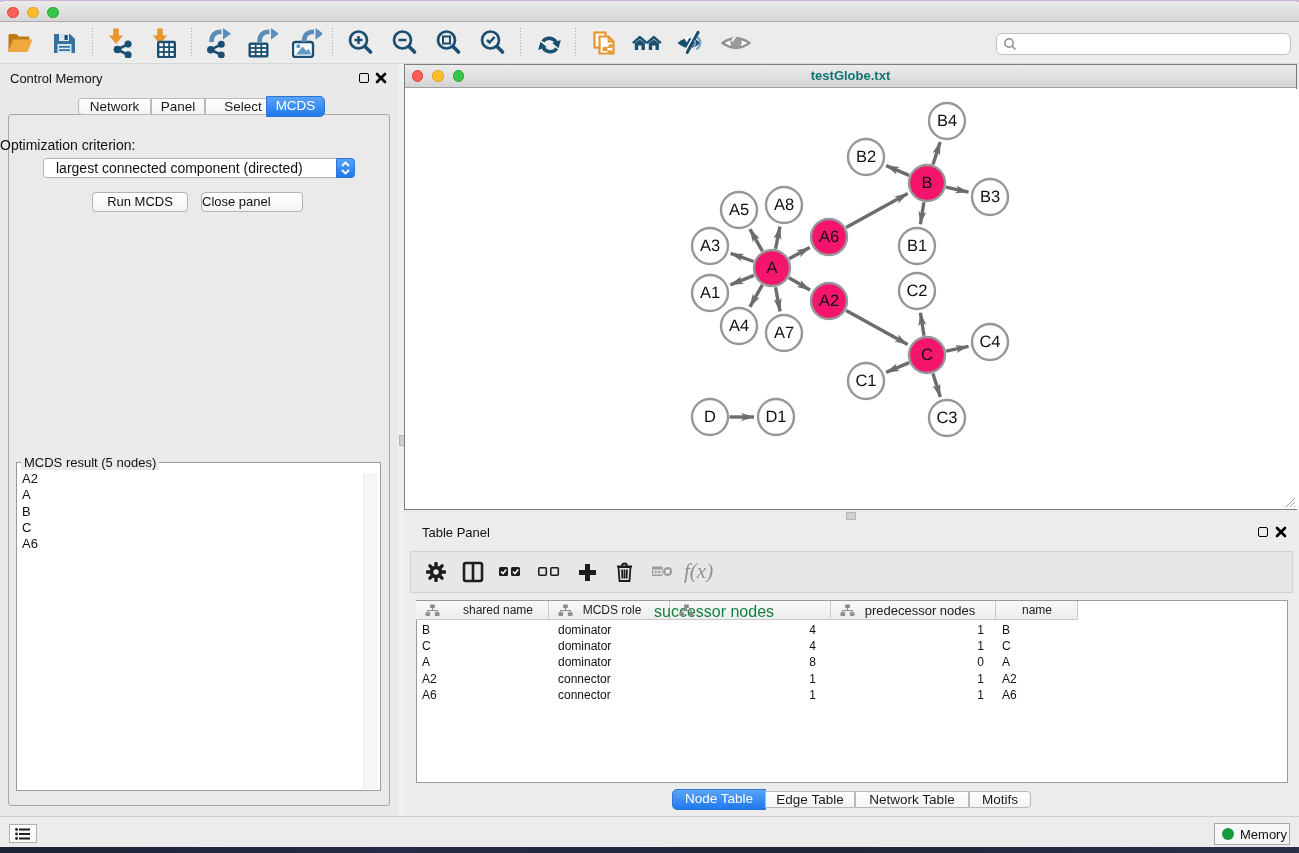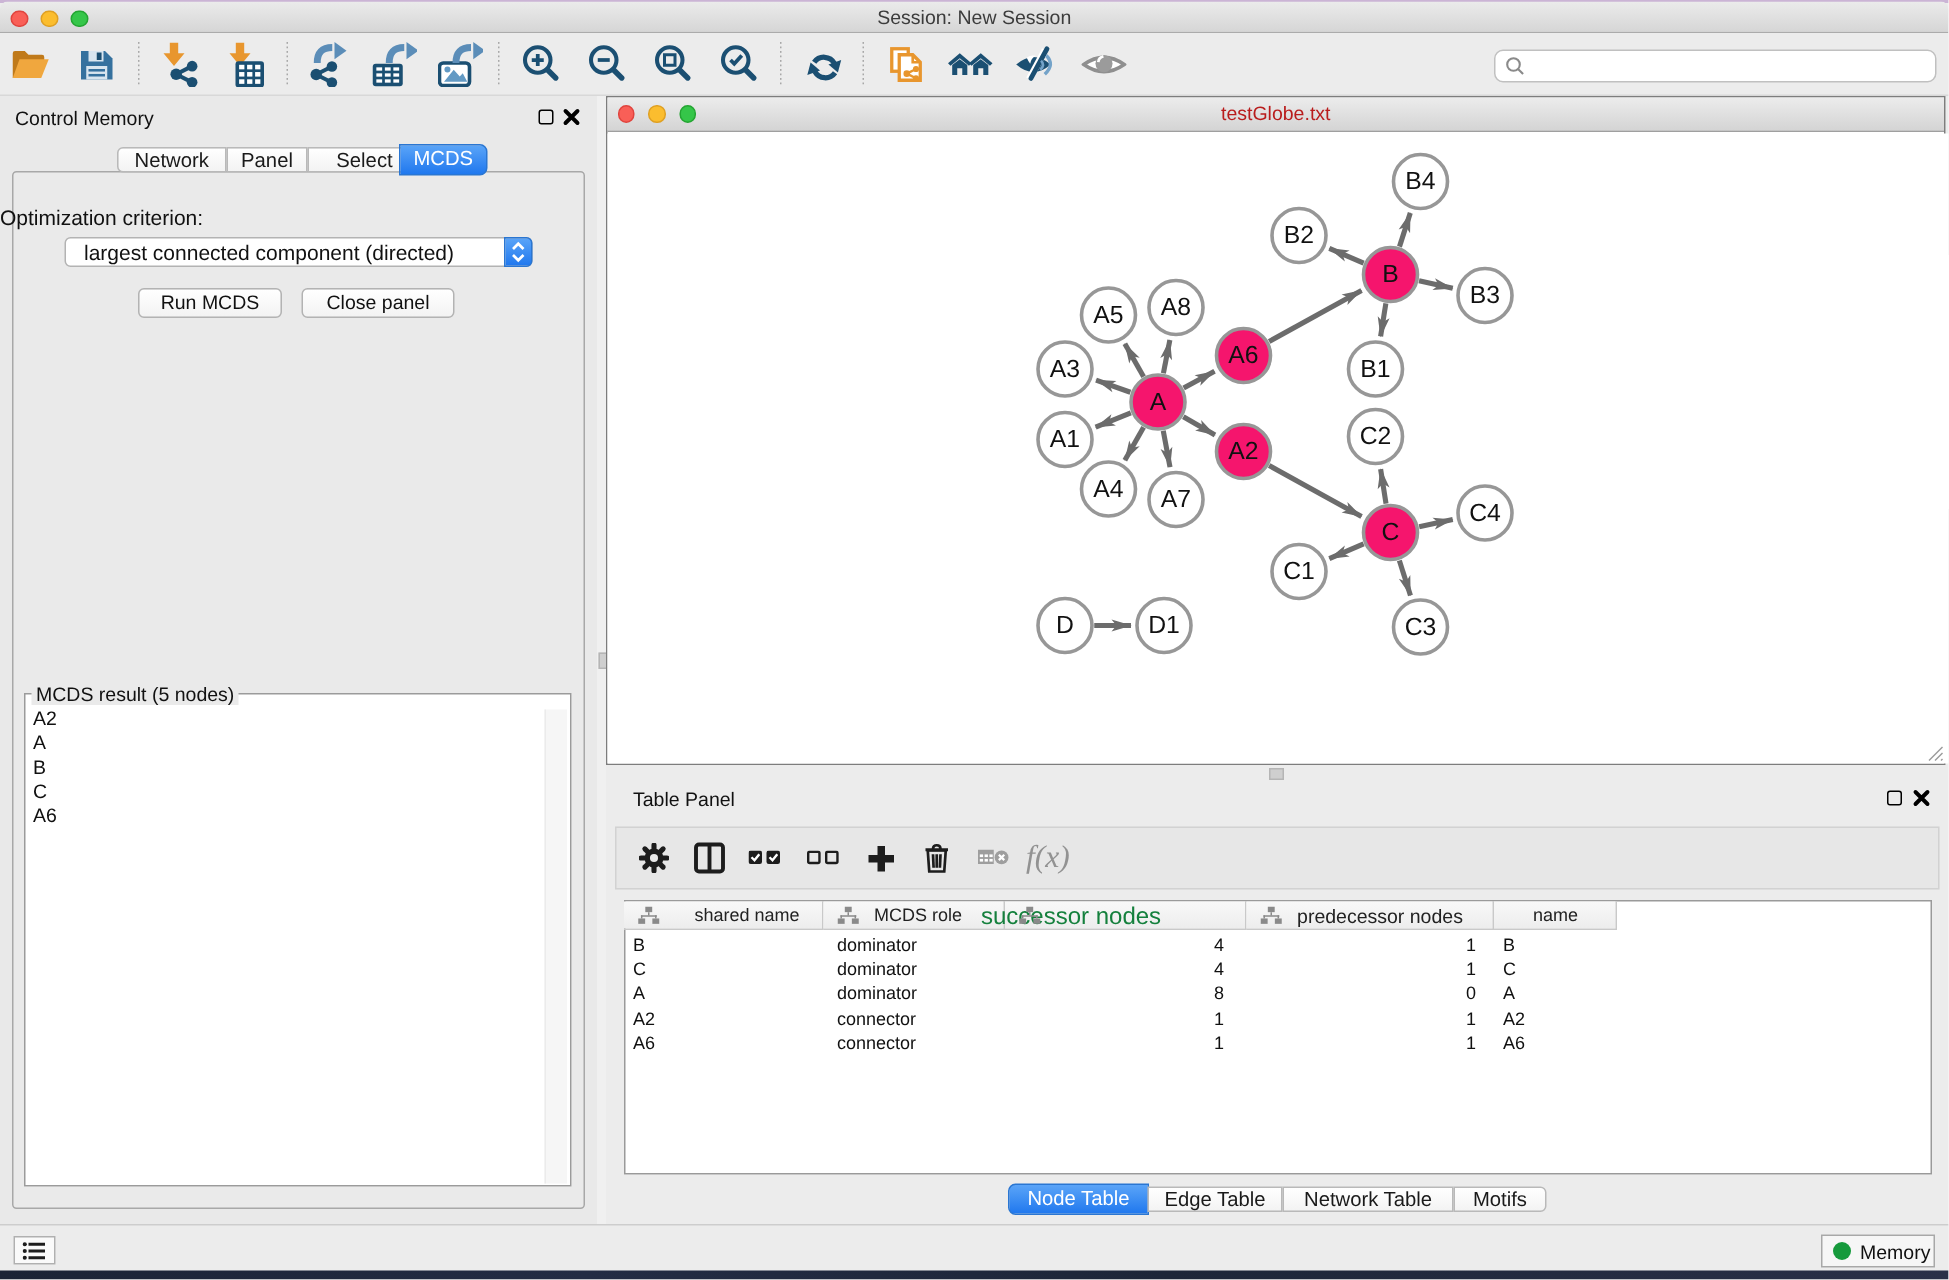--- a/index.html
+++ b/index.html
@@ -1,16 +1,15 @@
 <!DOCTYPE html>
 <html><head><meta charset="utf-8"><style>*{margin:0;padding:0} body{width:1299px;height:853px;overflow:hidden;font-family:"Liberation Sans",sans-serif;-webkit-font-smoothing:antialiased}</style></head><body>
 <div style="position:relative;width:1299px;height:853px;background:#ececec">
     <div style="position:absolute;left:0;top:0;width:1299px;height:2px;background:#cbb4d5"></div>
     <div style="position:absolute;left:0;top:1px;width:1299px;height:21px;background:linear-gradient(#ebebeb,#d6d6d6);border-bottom:1px solid #ababab;border-radius:5px 5px 0 0;box-sizing:border-box"></div>
-    <div style="position:absolute;left:0;top:4px;width:1299px;text-align:center;font-size:13px;color:#3c3c3c">Session: New Session</div>
     <div style="position:absolute;left:7.0px;top:6.5px;width:11.5px;height:11.5px;border-radius:50%;background:#f95f57;border:0.5px solid #e0443e;box-sizing:border-box"></div>
     <div style="position:absolute;left:27.0px;top:6.5px;width:11.5px;height:11.5px;border-radius:50%;background:#fbbd2e;border:0.5px solid #dfa023;box-sizing:border-box"></div>
     <div style="position:absolute;left:47.0px;top:6.5px;width:11.5px;height:11.5px;border-radius:50%;background:#35c649;border:0.5px solid #24a532;box-sizing:border-box"></div>
     <div style="position:absolute;left:0;top:22px;width:1299px;height:42px;background:#ececec;border-bottom:1px solid #d8d8d8;box-sizing:border-box">
       <svg style="position:absolute;left:6px;top:6px" width="30" height="30" viewBox="0 0 30 30">
         <path d="M2.5 24 V7.5 Q2.5 6 4 6 L10.5 6 L13 8.5 L22 8.5 Q23.5 8.5 23.5 10 V12 Z" fill="#c07a1a"></path>
         <path d="M2.5 24 L7 11.5 L26.5 11.5 L21.5 24 Z" fill="#f0a73e"></path>
       </svg>
       <svg style="position:absolute;left:50px;top:6px" width="30" height="30" viewBox="0 0 30 30">
         <path d="M4 6 H20 L25 11 V25 H4 Z" fill="#35719e"></path>
@@ -176,34 +175,34 @@
     <div style="position:absolute;left:266px;top:96px;width:59px;height:20.5px;background:linear-gradient(#5aa4f8,#2078ee);color:#fff;border:1px solid #2a76d2;border-radius:0 5px 5px 0;box-sizing:border-box;font-size:13.5px;text-align:center;line-height:18.5px">MCDS</div>
     <div style="position:absolute;left:0px;top:137px;width:398px;font-size:14px;color:#111">Optimization criterion:</div>
     <div style="position:absolute;left:43px;top:158px;width:312px;height:20px;background:#fff;border:1px solid #b3b3b3;border-radius:4px;box-sizing:border-box"></div>
     <div style="position:absolute;left:56px;top:160px;font-size:14px;color:#111">largest connected component (directed)</div>
     <div style="position:absolute;left:336px;top:158px;width:19px;height:20px;background:linear-gradient(#5aa4f8,#2078ee);border:1px solid #2a76d2;border-radius:0 4px 4px 0;box-sizing:border-box"></div>
     <svg style="position:absolute;left:338px;top:160px" width="15" height="16" viewBox="0 0 15 16">
       <path d="M4 6 L7.5 2.5 L11 6" fill="none" stroke="#fff" stroke-width="1.8"></path>
       <path d="M4 10 L7.5 13.5 L11 10" fill="none" stroke="#fff" stroke-width="1.8"></path>
     </svg>
     <div style="position:absolute;left:92px;top:192px;width:96px;height:20px;background:linear-gradient(#ffffff,#f3f3f3);border:1px solid #b3b3b3;border-radius:4px;box-sizing:border-box;font-size:13px;color:#111;text-align:center;line-height:18px">Run MCDS</div>
-    <div style="position:absolute;left:201px;top:192px;width:102px;height:20px;background:linear-gradient(#ffffff,#f3f3f3);border:1px solid #b3b3b3;border-radius:4px;box-sizing:border-box;font-size:13px;color:#111;text-align:center;line-height:18px">Close panel</div>
+    <div style="position:absolute;left:201px;top:192px;width:102px;height:20px;background:linear-gradient(#ffffff,#f3f3f3);border:1px solid #b3b3b3;border-radius:4px;box-sizing:border-box;font-size:13px;color:#111;line-height:18px">Close panel</div>
     <div style="position:absolute;left:16px;top:462px;width:365px;height:329px;border:1px solid #9b9b9b;background:#fff;box-sizing:border-box"></div>
     <div style="position:absolute;left:21px;top:455px;background:#eaeaea;padding:0 3px;font-size:13px;color:#111">MCDS result (5 nodes)</div>
     <div style="position:absolute;left:363px;top:473px;width:15px;height:316px;background:#f6f6f6;border-left:1px solid #ebebeb;box-sizing:border-box"></div>
     <div style="position:absolute;left:22px;top:471px;font-size:13px;color:#111">A2</div>
     <div style="position:absolute;left:22px;top:487px;font-size:13px;color:#111">A</div>
     <div style="position:absolute;left:22px;top:504px;font-size:13px;color:#111">B</div>
     <div style="position:absolute;left:22px;top:520px;font-size:13px;color:#111">C</div>
     <div style="position:absolute;left:22px;top:536px;font-size:13px;color:#111">A6</div>
     <div style="position:absolute;left:398px;top:64px;width:6px;height:752px;background:#f0f0f0"></div>
     <div style="position:absolute;left:399px;top:435px;width:4px;height:9px;background:#cfcfcf;border:1px solid #b5b5b5"></div>
     <div style="position:absolute;left:404px;top:64px;width:893px;height:446px;background:#fff;border:1px solid #7d7d7d;box-sizing:border-box"></div>
     <div style="position:absolute;left:405px;top:65px;width:891px;height:23px;background:linear-gradient(#ececec,#d4d4d4);border-bottom:1px solid #9f9f9f;box-sizing:border-box"></div>
-    <div style="position:absolute;left:405px;top:68px;width:891px;text-align:center;font-size:13px;font-weight:normal;color:#b91c1c">testGlobe.txt</div>
+    <div style="position:absolute;left:405px;top:68px;width:891px;text-align:center;font-size:13px;font-weight:bold;color:#0f766e">testGlobe.txt</div>
     <div style="position:absolute;left:411.5px;top:70.0px;width:11.5px;height:11.5px;border-radius:50%;background:#f95f57;border:0.5px solid #e0443e;box-sizing:border-box"></div>
     <div style="position:absolute;left:432.2px;top:70.0px;width:11.5px;height:11.5px;border-radius:50%;background:#fbbd2e;border:0.5px solid #dfa023;box-sizing:border-box"></div>
     <div style="position:absolute;left:452.9px;top:70.0px;width:11.5px;height:11.5px;border-radius:50%;background:#35c649;border:0.5px solid #24a532;box-sizing:border-box"></div>
     <div style="position:absolute;left:405px;top:89px;width:1035px;height:420px;background:#fff">
       <svg width="891" height="420" viewBox="0 0 891 420" style="position:absolute;left:0;top:0">
         <defs>
           <marker id="arr" markerUnits="userSpaceOnUse" markerWidth="15" markerHeight="10" refX="13.5" refY="5" orient="auto">
             <path d="M0.5,1 L14,5 L0.5,9 L3.8,5 z" fill="#6c6c6c"></path>
           </marker>
         </defs>

